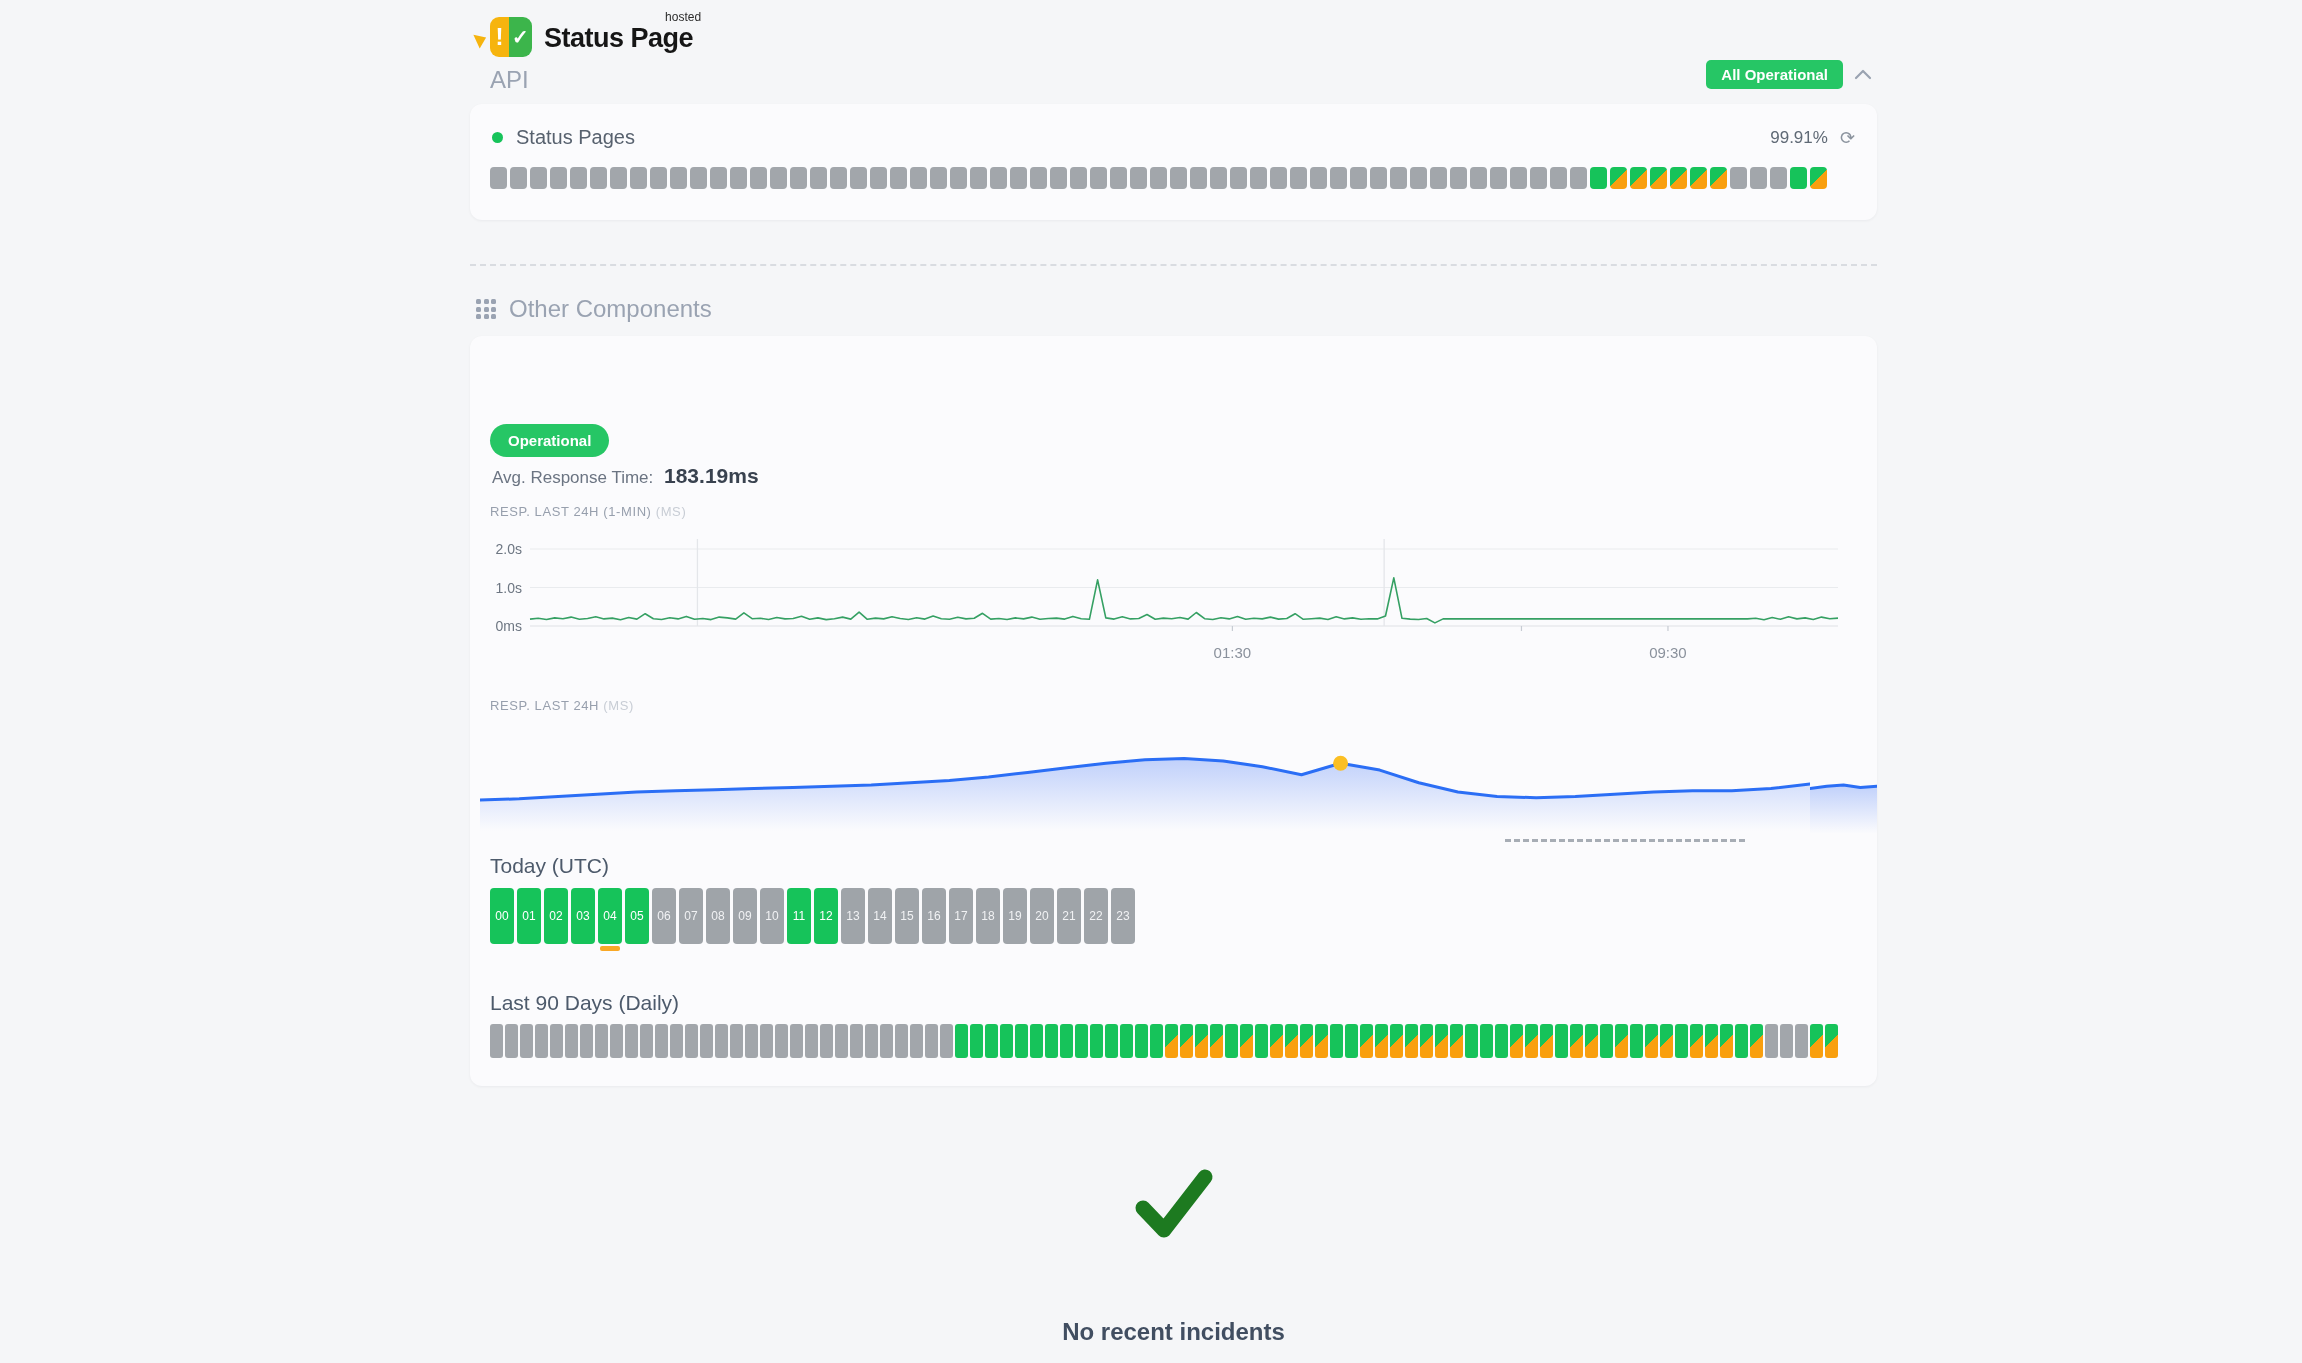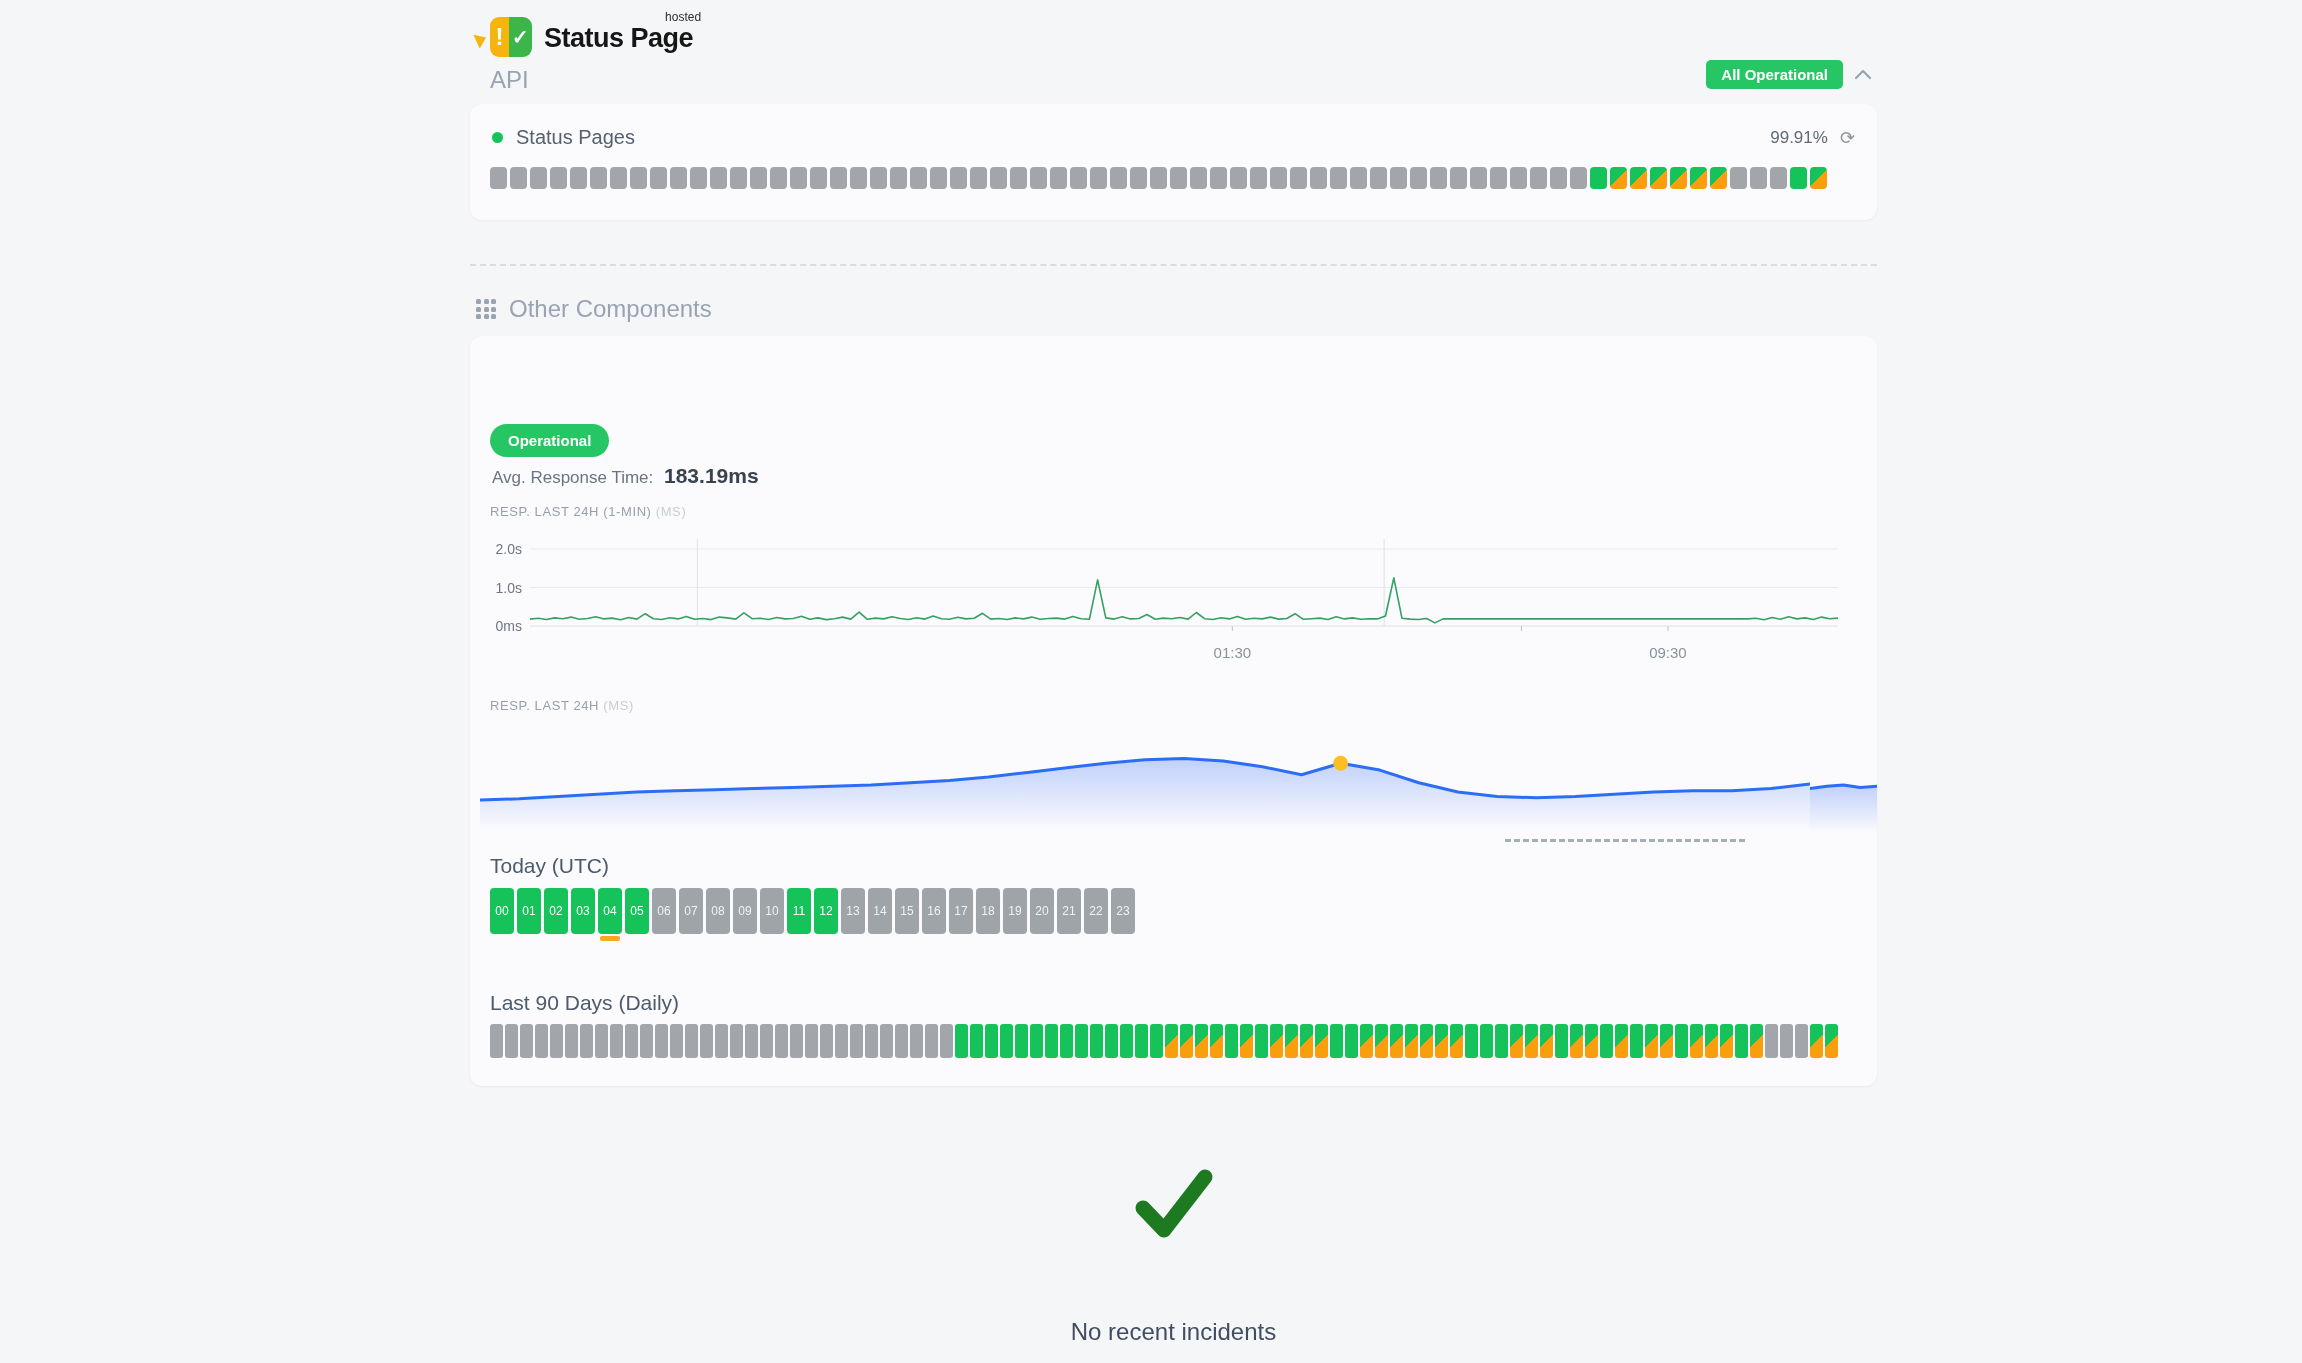--- a/index.html
+++ b/index.html
@@ -50,31 +50,31 @@
   .mini-label{position:absolute;left:20px;font-size:13px;letter-spacing:.6px;color:#979fad}
   .mini-label span{color:#c8cdd5}
   .lbl1{top:168px}.lbl2{top:362px}
   .chart1{position:absolute;left:0;top:195px}
   .chart2{position:absolute;left:10px;top:388px}
   .chart-stub{position:absolute;left:1340px;top:388px}
   .gap-dash{position:absolute;left:1035px;top:503px;width:240px;border-top:3px dashed #a7adb5}
   .sub-head{position:absolute;left:20px;font-size:21px;color:#4d5a6b}
   .today-head{top:518px}.days-head{top:655px}
   .hours{position:absolute;left:20px;top:552px;display:flex;gap:3px}
-  .hblock{position:relative;width:24px;height:46px;border-radius:4px;display:flex;align-items:center;justify-content:center;font-size:12px;color:#fff;cursor:pointer;flex:none}
+  .hblock{position:relative;width:24px;height:56px;border-radius:4px;display:flex;align-items:center;justify-content:center;font-size:12px;color:#fff;cursor:pointer;flex:none}
   .hblock.up{background:#16c35a}.hblock.pending{background:#9fa4a9;color:#f1f2f4}
   .hblock.marked::after{content:"";position:absolute;left:2px;right:2px;bottom:-7px;height:5px;border-radius:2px;background:#f9a825}
   .days{position:absolute;left:20px;top:688px;display:flex;gap:2px}
   .dbar{width:13px;height:34px;border-radius:3px;flex:none;cursor:pointer}
   .dbar.n{background:#a2a6ab}.dbar.g{background:#16c35a}
   .dbar.p{background:linear-gradient(135deg,#16c35a 49%,#f99f0e 51%)}
   
   .incidents{position:absolute;left:0;top:1160px;width:100%;text-align:center}
   .check-wrap{display:flex;justify-content:center}
-  .inc-title{margin-top:72px;font-size:24px;color:#414e61;font-weight:400}
+  .inc-title{margin-top:72px;font-size:24px;color:#414e61;font-weight:700}
   .inc-note{margin-top:14px;font-size:17px;color:#bfc5cf}
   .inc-note a{color:#6a96f0;text-decoration:none;cursor:pointer}
   text{font-family:"Liberation Sans",sans-serif}
 </style>
 </head>
 <body>
 
 <div class="container">
 
   <div class="header">

